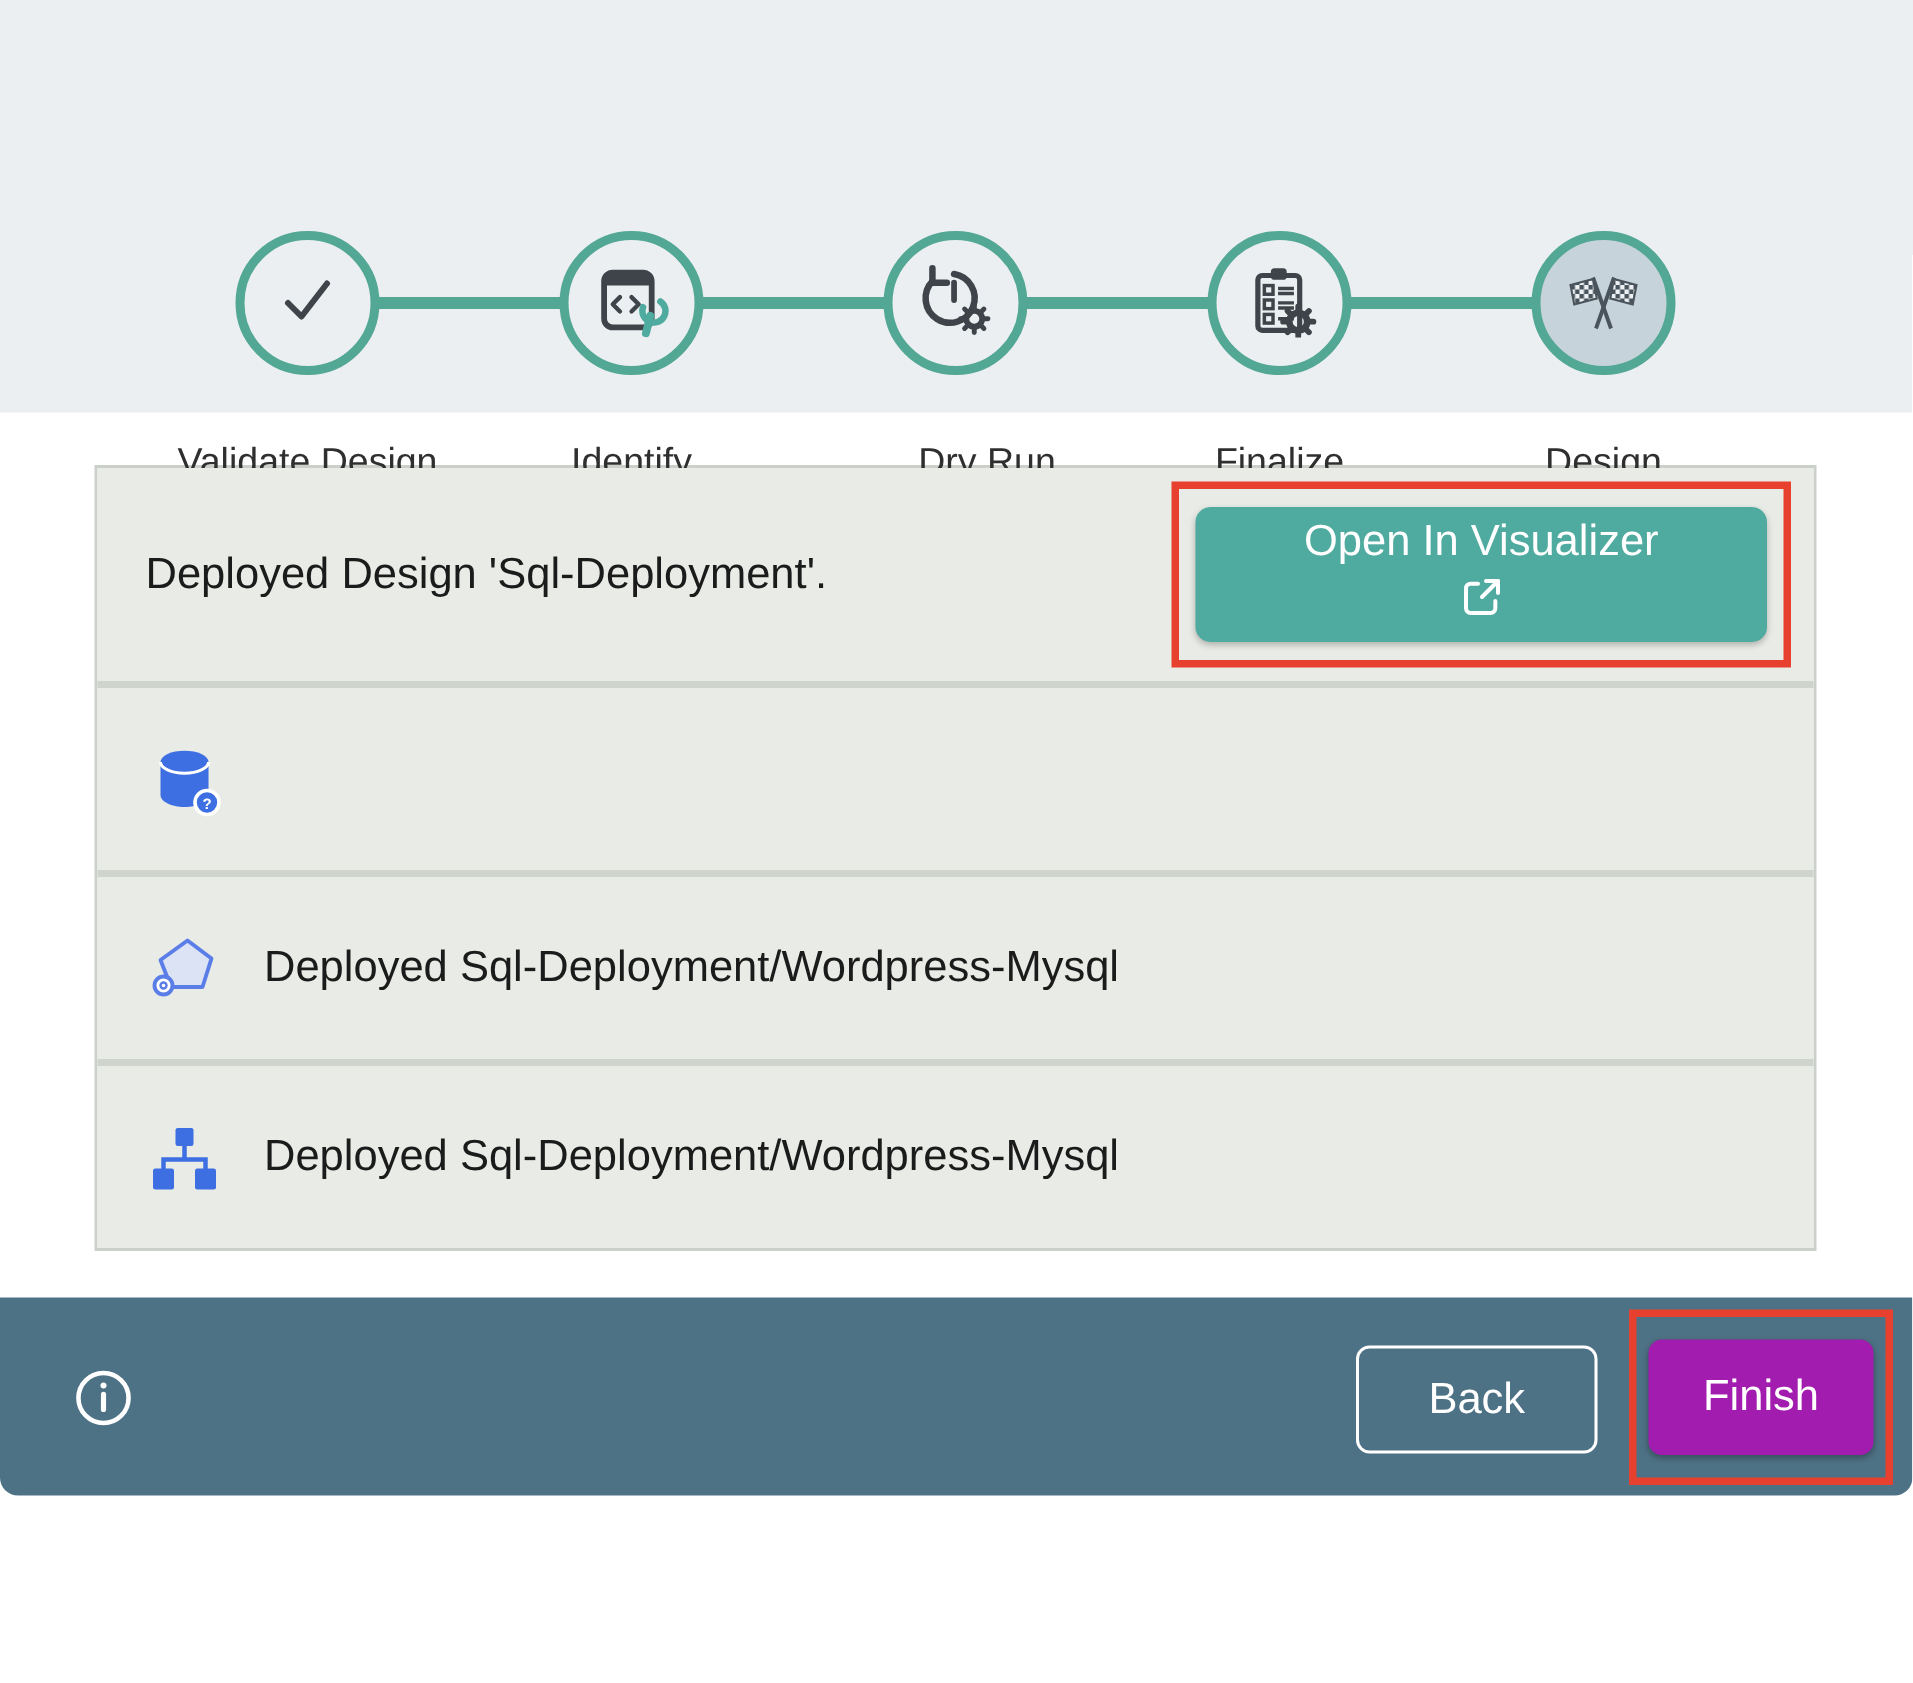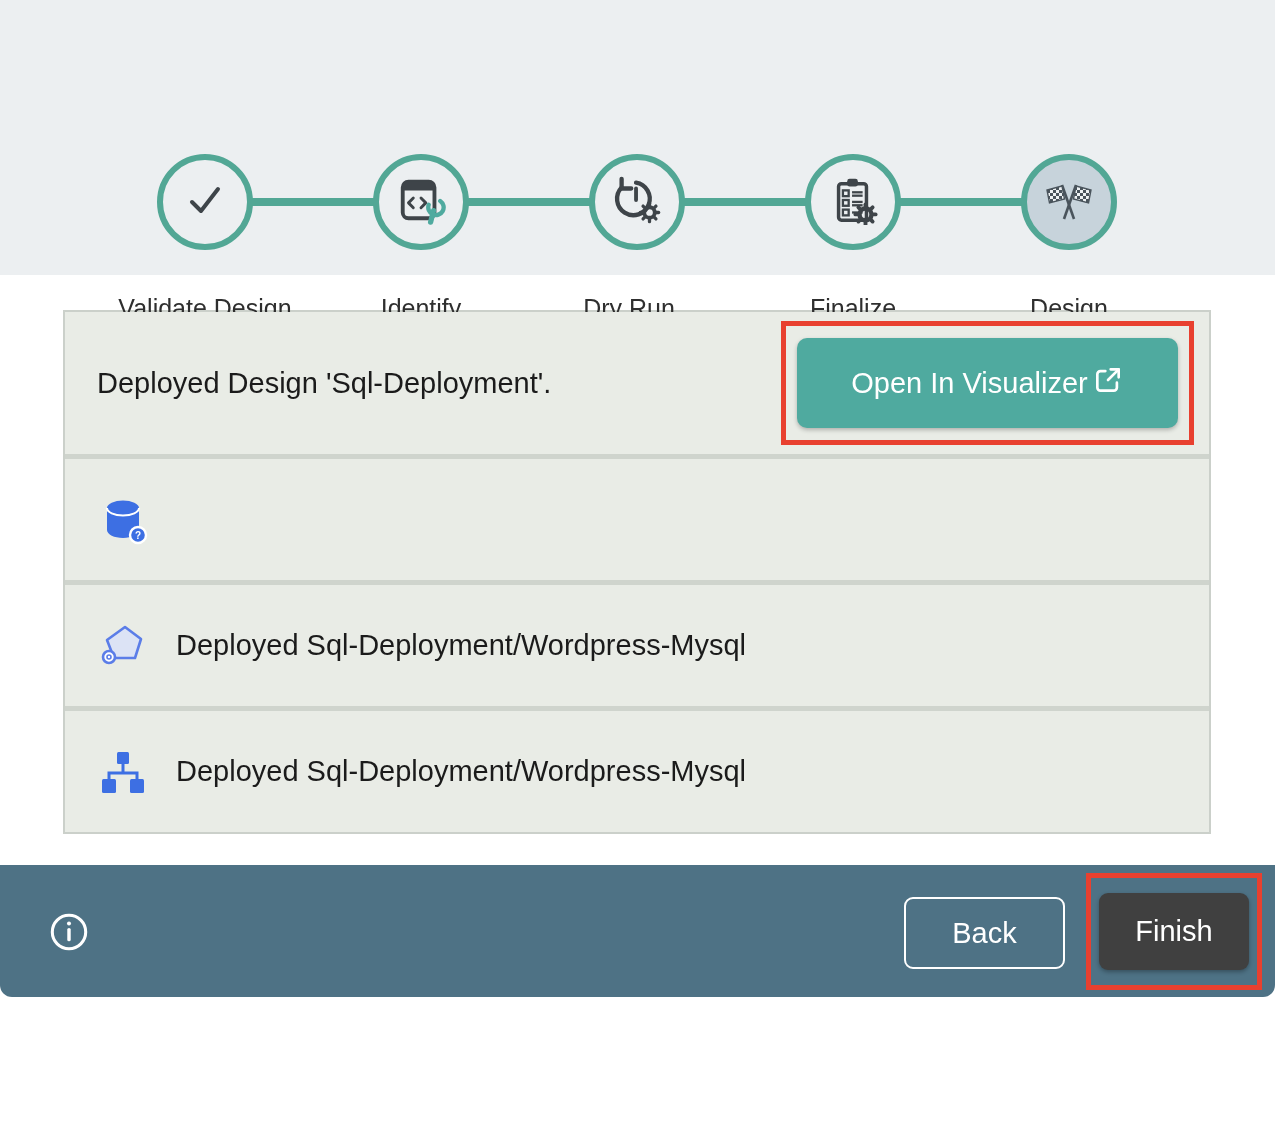--- a/index.html
+++ b/index.html
@@ -33,30 +33,30 @@
   .divider { height:5px; background:#CFD4CD; }
   .row-text { font-size:29px; color:#1B1B1B; padding-left:32px; }
   .row.item .row-text { padding-left:0; }
   .row-icon { width:52px; height:52px; margin-left:32px; margin-right:27px; flex:0 0 auto; }
 
   .hl-frame { position:absolute; border:5px solid #E8402F; }
   .hl-viz { right:15px; top:9px; width:413px; height:124px; display:flex; align-items:center; justify-content:center; }
   .btn-viz { width:381px; height:90px; border:none; border-radius:10px; background:#4FAA9F;
              color:#ffffff; font-size:29px; font-family:inherit; cursor:pointer;
              display:flex; align-items:center; justify-content:center; gap:4px;
-             box-shadow:0 2px 4px rgba(0,0,0,.25); }
+             box-shadow:0 2px 4px rgba(0,0,0,.25);flex-direction:column; }
 
   
   .ftr { position:relative; height:132px; background:#4E7285; border-radius:0 0 12px 12px; }
   .info-btn { position:absolute; left:48px; top:46px; width:42px; height:42px; background:none; border:none; cursor:pointer; }
   .btn-back { position:absolute; right:210px; top:32px; width:161px; height:72px;
               background:transparent; border:2.5px solid #ffffff; border-radius:9px;
               color:#ffffff; font-size:29px; font-family:inherit; cursor:pointer; }
   .hl-finish { right:13px; top:8px; width:176px; height:117px; display:flex; align-items:center; justify-content:center; }
-  .btn-finish { width:150px; height:77px; border:none; border-radius:9px; background:#404040;
+  .btn-finish { width:150px; height:77px; border:none; border-radius:9px; background:#a21caf;
                 color:#ffffff; font-size:29px; font-family:inherit; cursor:pointer;
                 box-shadow:0 2px 4px rgba(0,0,0,.3); }
 </style>
 </head>
 <body>
 
 <div class="modal">
 
 
   <div class="stepper">
@@ -152,21 +152,21 @@
           <path d="M21 14 l-15 4 2.5 13 15 -4 z" fill="#EDF1F3" stroke="#4A545C" stroke-width="1.4"></path>
           <path d="M21 14 l-15 4 2.5 13 15 -4 z" fill="url(#chk)"></path>
           <path d="M35 14 l15 4 -2.5 13 -15 -4 z" fill="#EDF1F3" stroke="#4A545C" stroke-width="1.4"></path>
           <path d="M35 14 l15 4 -2.5 13 -15 -4 z" fill="url(#chk)"></path>
         </svg>
       </span>
     </div>
 
     <div class="step-label" style="left:115px">Validate Design</div>
     <div class="step-label" style="left:331px">Identify Environments</div>
-    <div class="step-label" style="left:539px">Dry Run</div>
+    <div class="step-label" style="left:568px">Dry Run</div>
     <div class="step-label" style="left:763px">Finalize Deployment</div>
     <div class="step-label" style="left:979px">Design</div>
   </div>
 
   <div class="main">
     <div class="list">
 
       <div class="row first">
         <div class="row-text">Deployed Design 'Sql-Deployment'.</div>
         <div class="hl-frame hl-viz">

